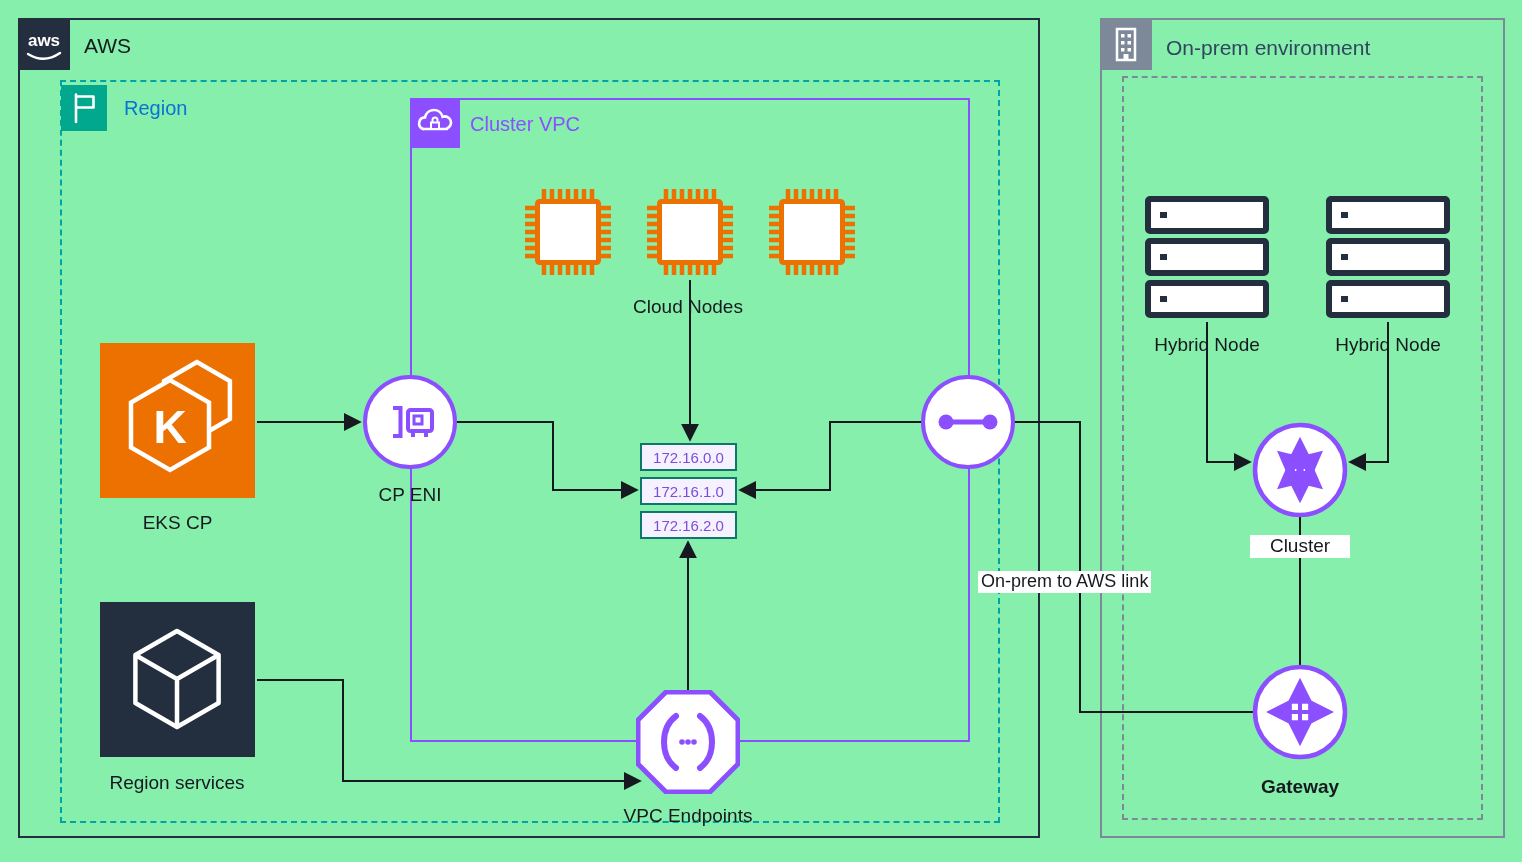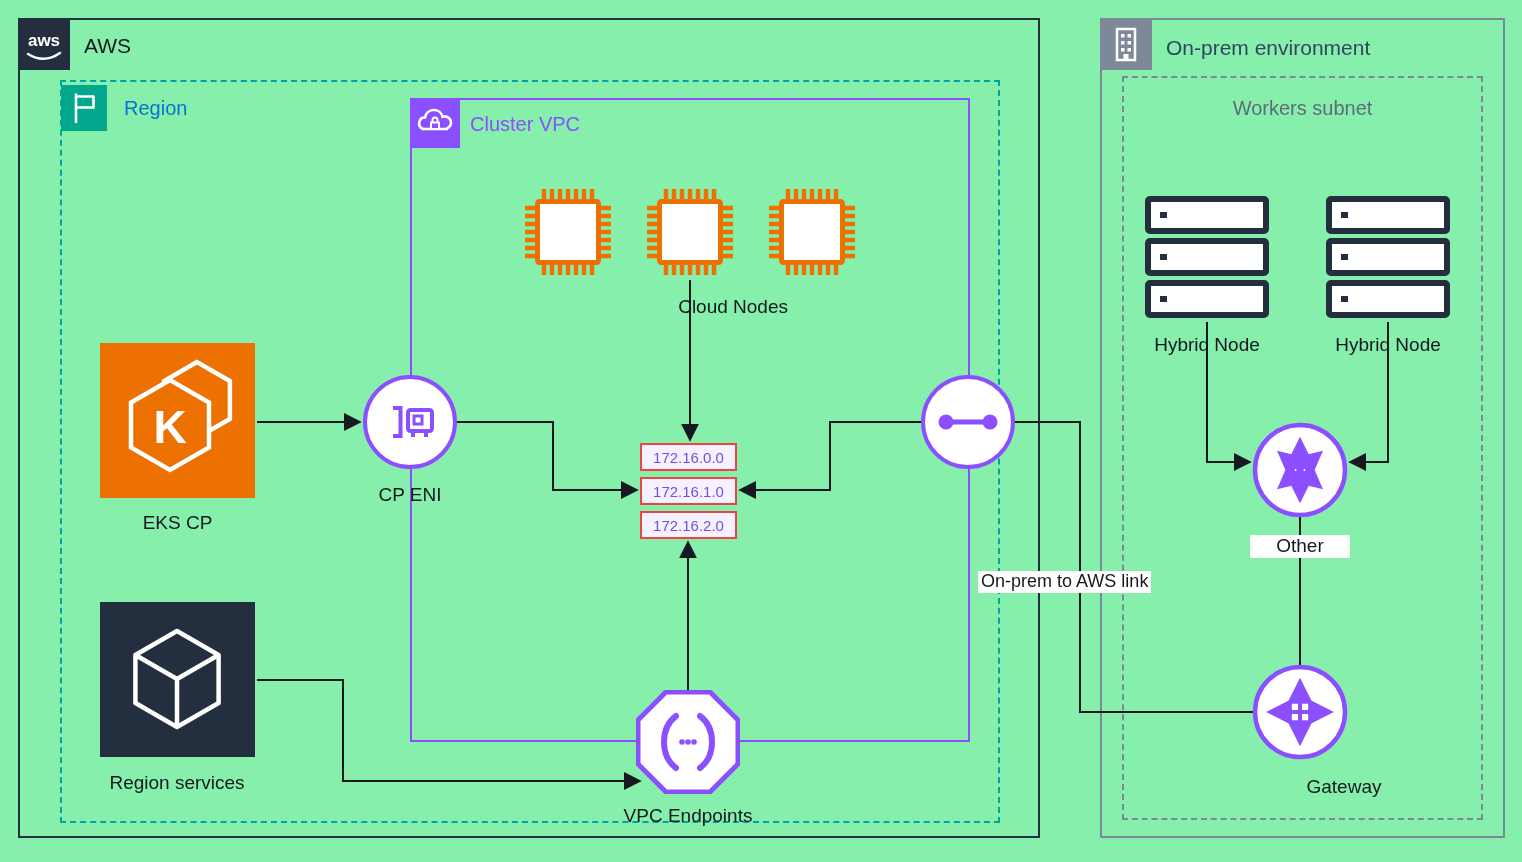--- a/index.html
+++ b/index.html
@@ -3,21 +3,21 @@
 <meta charset="utf-8">
 <style>
   * { margin:0; padding:0; box-sizing:border-box; }
   html,body { background:#fff; font-family:"Liberation Sans", sans-serif; }
   .canvas { position:relative; width:1522px; height:862px; background:#86efac; overflow:hidden; }
   .box { position:absolute; z-index:1; }
   .connectors { position:absolute; left:0; top:0; z-index:2; pointer-events:none; }
   .node { position:absolute; z-index:3; }
   .hdr-icon { position:absolute; z-index:3; display:flex; align-items:center; justify-content:center; }
   .label { position:absolute; z-index:4; font-size:19px; color:#16191F; text-align:center; line-height:1.2; white-space:nowrap; }
-  .subnet { position:absolute; z-index:3; width:97px; height:28px; border:2px solid #ef4444;
+  .subnet { position:absolute; z-index:3; width:97px; height:28px; border:2px solid #0f766e;
             background:#F5F1FF; color:#7C4DDD; font-size:15px; display:flex; align-items:center; justify-content:center; }
   .aws-logo { position:relative; width:52px; height:52px; background:#232F3E; display:flex; align-items:center; justify-content:center; }
   .aws-logo span { color:#fff; font-weight:bold; font-size:17px; margin-top:-7px; }
   .aws-logo svg { position:absolute; left:8px; bottom:7px; }
 </style>
 </head>
 <body>
 
 <div class="canvas">
 
@@ -103,21 +103,21 @@
 
   <svg class="node" style="left:522px; top:186px;" width="92" height="92">
       <use href="#chip"></use>
     </svg>
   <svg class="node" style="left:644px; top:186px;" width="92" height="92">
       <use href="#chip"></use>
     </svg>
   <svg class="node" style="left:766px; top:186px;" width="92" height="92">
       <use href="#chip"></use>
     </svg>
-  <div class="label" style="left:588px; top:296px; width:200px;text-align:right;">Cloud Nodes</div>
+  <div class="label" style="left:588px; top:296px; width:200px;">Cloud Nodes</div>
 
   <div class="subnet" style="left:640px; top:443px;">172.16.0.0</div>
   <div class="subnet" style="left:640px; top:477px;">172.16.1.0</div>
   <div class="subnet" style="left:640px; top:511px;">172.16.2.0</div>
 
   <svg class="node" style="left:362px; top:374px;" width="96" height="96" viewBox="0 0 96 96">
     <circle cx="48" cy="48" r="45" fill="#fff" stroke="#8C4FFF" stroke-width="4"></circle>
     <path d="M31,34 H38.5 V62 H31" stroke="#8C4FFF" stroke-width="4" fill="none"></path>
     <rect x="46" y="36" width="24" height="21" rx="2.5" fill="none" stroke="#8C4FFF" stroke-width="4"></rect>
     <rect x="52" y="42" width="8" height="8" fill="none" stroke="#8C4FFF" stroke-width="3"></rect>
@@ -168,47 +168,46 @@
         <rect x="21" y="23" width="3.5" height="3.5"></rect>
           <rect x="27.5" y="23" width="3.5" height="3.5"></rect>
         <rect x="21" y="30" width="3.5" height="3.5"></rect>
           <rect x="27.5" y="30" width="3.5" height="3.5"></rect>
         <rect x="23.5" y="36" width="5" height="6"></rect>
       </g>
     </svg>
   </div>
   <div class="label" style="left:1166px; top:35px; font-size:21px; color:#31465F; text-align:center;">On-prem environment</div>
 
-  <div class="label" style="left:1122px; top:96px; width:361px; font-size:20px; color:#5F6B7A;">Workers subnet</div>
 
   <svg class="node" style="left:1144px; top:196px;" width="126" height="122">
       <use href="#servers"></use>
     </svg>
   <svg class="node" style="left:1325px; top:196px;" width="126" height="122">
       <use href="#servers"></use>
     </svg>
   <div class="label" style="left:1127px; top:334px; width:160px;">Hybrid Node</div>
   <div class="label" style="left:1308px; top:334px; width:160px;">Hybrid Node</div>
 
   <svg class="node" style="left:1250px; top:420px;" width="100" height="100" viewBox="0 0 100 100">
     <circle cx="50" cy="50" r="45" fill="#fff" stroke="#8C4FFF" stroke-width="4.5"></circle>
     <g stroke="#8C4FFF" stroke-width="4" fill="none">
       <path d="M50,22 V78" marker-start="url(#parrow)" marker-end="url(#parrow)"></path>
       <path d="M31,66 L69,34" marker-start="url(#parrow)" marker-end="url(#parrow)"></path>
       <path d="M31,34 L69,66" marker-start="url(#parrow)" marker-end="url(#parrow)"></path>
     </g>
   </svg>
-  <div class="label" style="left:1250px; top:535px; width:100px; background:#fff;">Other</div>
+  <div class="label" style="left:1250px; top:535px; width:100px; background:#fff;">Cluster</div>
 
   <svg class="node" style="left:1250px; top:662px;" width="100" height="100" viewBox="0 0 100 100">
     <circle cx="50" cy="50" r="45" fill="#fff" stroke="#8C4FFF" stroke-width="4.5"></circle>
     <g stroke="#8C4FFF" stroke-width="4" fill="none">
       <path d="M50,50 V21" marker-end="url(#parrow)"></path>
       <path d="M50,50 V79" marker-end="url(#parrow)"></path>
       <path d="M50,50 H21" marker-end="url(#parrow)"></path>
       <path d="M50,50 H79" marker-end="url(#parrow)"></path>
     </g>
   </svg>
-  <div class="label" style="left:1284px; top:776px; width:120px;">Gateway</div>
+  <div class="label" style="left:1240px; top:776px; width:120px;font-weight:bold;">Gateway</div>
 
   <div class="label" style="left:978px; top:571px; font-size:18px; background:#fff; padding:0 3px; text-align:left;">On-prem to AWS link</div>
 
 </div>
 
 </body></html>

